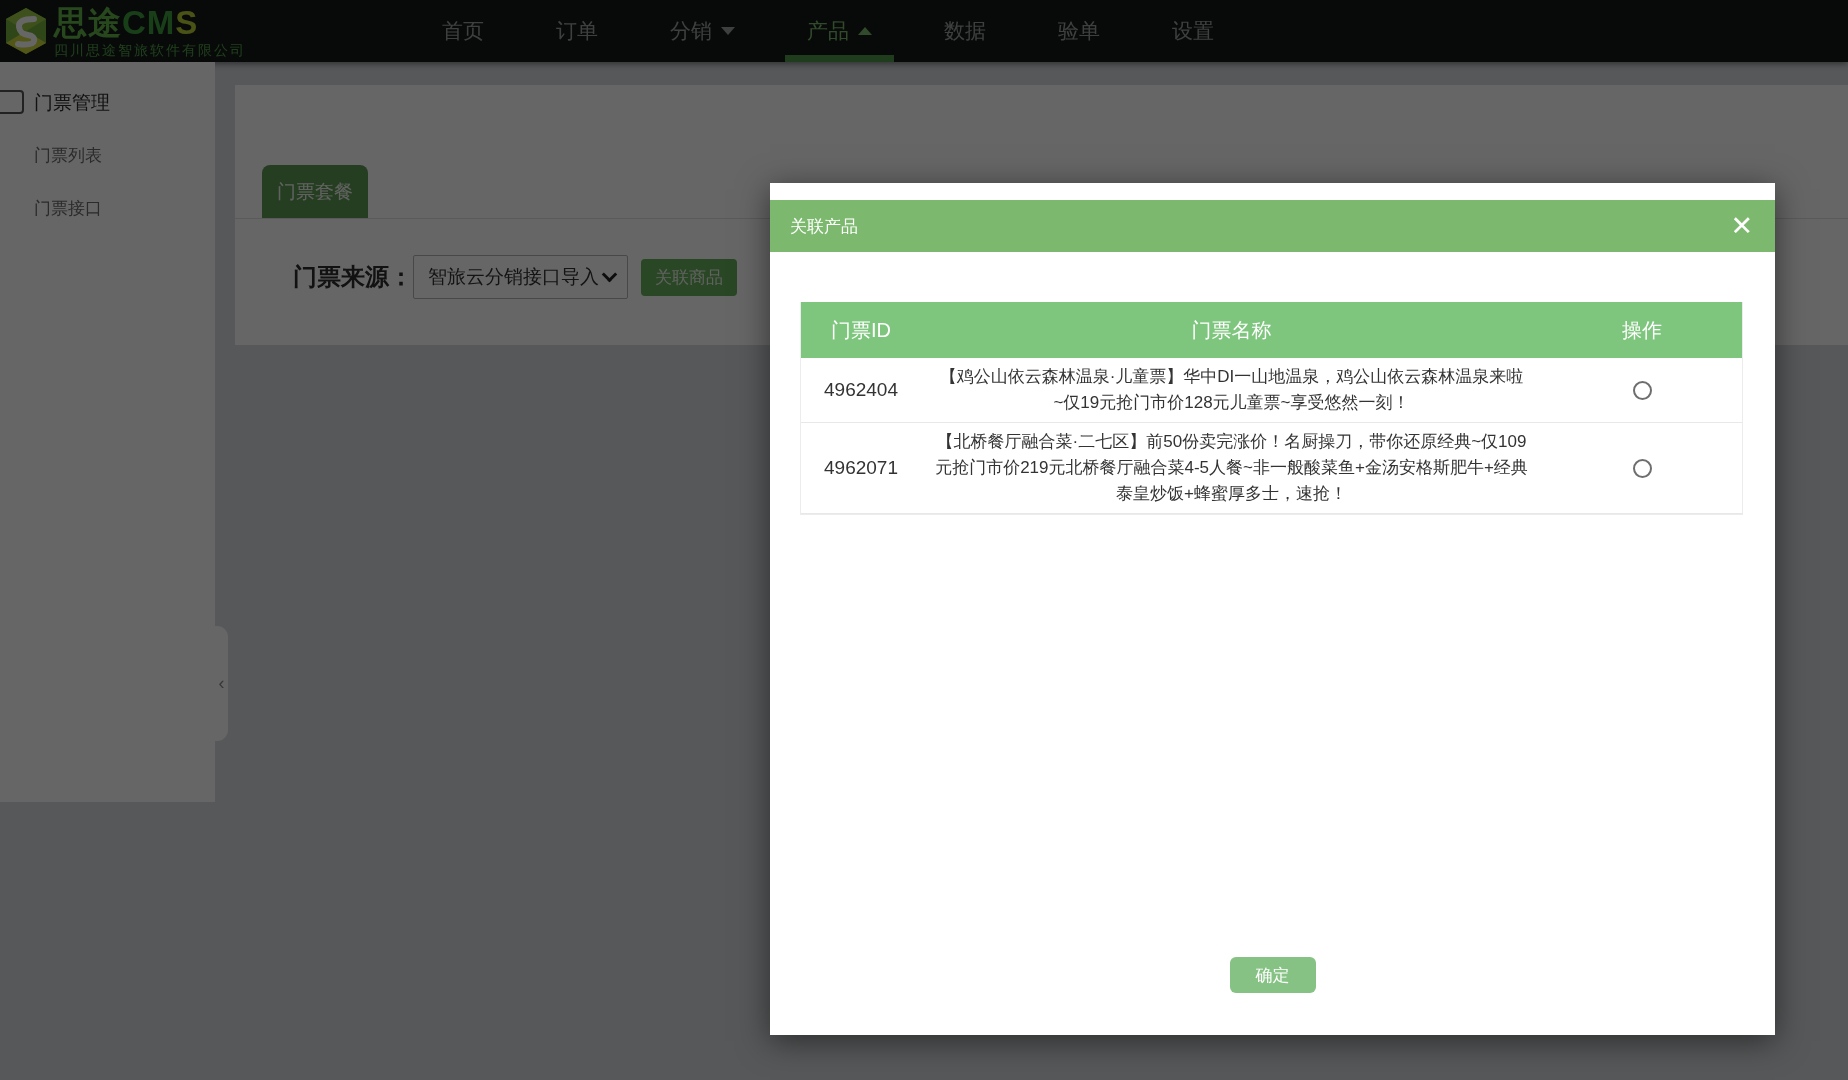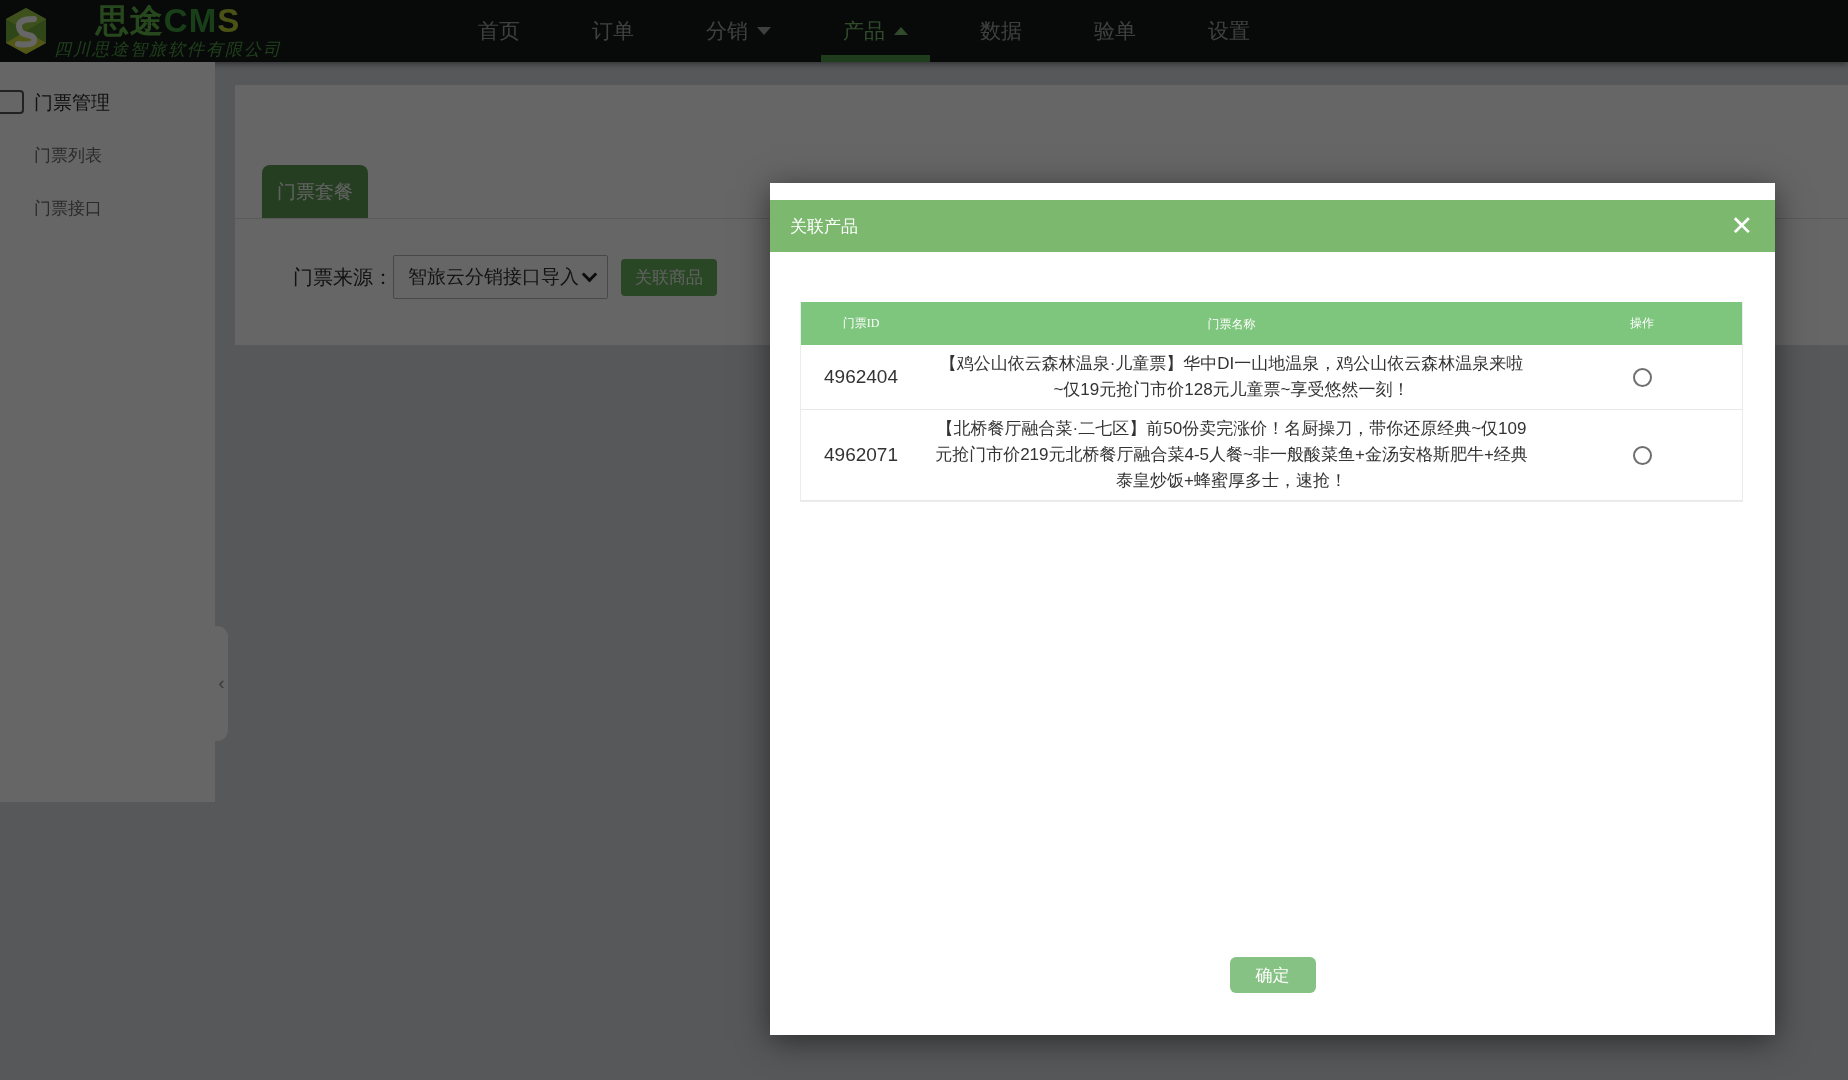--- a/index.html
+++ b/index.html
@@ -5,25 +5,25 @@
   * { margin:0; padding:0; box-sizing:border-box; }
   html,body { width:1848px; height:1080px; overflow:hidden; }
   body { font-family:"Liberation Sans","DejaVu Sans",sans-serif; background:#d8dbdf; position:relative; }
 
   
   .navbar { position:absolute; top:0; left:0; width:1848px; height:62px; background:#161b1a; z-index:1;
             box-shadow:0 2px 6px rgba(0,0,0,.45); display:flex; align-items:center; }
   .logo { display:flex; align-items:center; margin-left:4px; }
   .logo-mark { width:44px; height:48px; margin-right:6px; }
   .logo-text { display:flex; flex-direction:column; line-height:1; }
-  .brand-line { font-size:33px; font-weight:bold; letter-spacing:1px;text-align:center; }
+  .brand-line { font-size:33px; font-weight:bold; letter-spacing:1px; }
   .brand-cn { color:#62b14a; }
   .brand-en1 { color:#3f9e3f; }
   .brand-en2 { color:#b8ce37; }
-  .logo-sub { font-size:17px; color:#4e9e45; letter-spacing:2px; margin-top:4px;font-style:italic; }
+  .logo-sub { font-size:14px; color:#4e9e45; letter-spacing:2px; margin-top:4px; }
   .nav-menu { display:flex; align-items:center; margin-left:160px; height:100%; }
   .nav-item { position:relative; height:100%; display:flex; align-items:center; padding:0 36px;
               font-size:21px; color:#9aa19f; cursor:pointer; }
   .nav-item.active { color:#7cba6e; }
   .nav-item.active::after { content:""; position:absolute; left:14px; right:14px; bottom:0; height:7px; background:#4f9a47; }
   .caret { width:0; height:0; margin-left:9px; border-left:7px solid transparent; border-right:7px solid transparent; }
   .caret.down { border-top:8px solid #9aa19f; }
   .caret.up { border-bottom:8px solid #7cba6e; }
 
   
@@ -37,39 +37,39 @@
   .collapse-handle { position:absolute; top:626px; left:215px; width:13px; height:115px; background:#ffffff;
                      border-radius:0 11px 11px 0; display:flex; align-items:center; justify-content:center;
                      color:#8a8a8a; font-size:18px; cursor:pointer; z-index:1; }
 
   
   .panel { position:absolute; top:85px; left:235px; width:1613px; height:260px; background:#ffffff; z-index:1; }
   .tab-row { border-bottom:1px solid #e2e2e2; padding-top:80px; padding-left:27px; }
   .tab { display:inline-block; width:106px; height:53px; background:#5e9b55; color:#f2f6f1;
          font-size:19px; text-align:center; line-height:53px; border-radius:8px 8px 0 0; cursor:pointer; }
   .source-row { display:flex; align-items:center; margin-top:36px; margin-left:58px; }
-  .source-label { font-size:20px; font-weight:normal; color:#2f2f2f; }
+  .source-label { font-size:24px; font-weight:bold; color:#2f2f2f; }
   .source-select { display:flex; align-items:center; justify-content:space-between; width:215px; height:44px;
                    border:1px solid #b5b5b5; border-radius:2px; margin-left:0; padding:0 12px 0 14px;
                    font-size:19px; color:#333; cursor:pointer; background:#fff;text-align:center; }
   .chev { width:11px; height:11px; border-right:3px solid #222; border-bottom:3px solid #222;
           transform:rotate(45deg); margin-top:-6px; }
   .link-btn { width:96px; height:37px; margin-left:13px; background:#68ae5c; border:none; border-radius:4px;
               color:#eef5ec; font-size:17px; cursor:pointer; }
 
   
   .overlay { position:absolute; inset:0; background:rgba(0,0,0,.60); z-index:10; }
   .modal { position:absolute; top:183px; left:770px; width:1005px; height:852px; background:#ffffff; z-index:20;
            box-shadow:0 6px 30px rgba(0,0,0,.5); }
   .modal-header { height:52px; background:#7cb96e; display:flex; align-items:center;margin-top:17px; }
   .modal-title { color:#ffffff; font-size:17px; margin-left:20px; }
   .modal-close { margin-left:auto; margin-right:22px; color:#ffffff; font-size:27px; line-height:1;
                  cursor:pointer; font-weight:300; }
   .modal-table { margin:50px 32px 0 30px; border:1px solid #ececec; border-top:none; }
-  .t-head { display:flex; height:43px; background:#7ec57d; color:#ffffff; font-size:12px; align-items:center;font-family:Liberation Serif, serif; }
+  .t-head { display:flex; height:56px; background:#7ec57d; color:#ffffff; font-size:20px; align-items:center; }
   .t-row { display:flex; align-items:center; background:#ffffff; border-bottom:1px solid #e8e8e8;
            font-size:17px; color:#333; }
   .t-row.r0 { min-height:62px; }
   .t-row.r1 { min-height:85px; }
   .col-id { width:120px; text-align:center; flex:0 0 auto; }
   .col-name { flex:1 1 auto; text-align:center; padding:6px 14px; line-height:26px; }
   .col-op { width:200px; text-align:center; flex:0 0 auto; display:flex; justify-content:center; }
   .t-row .col-id { font-size:19px; }
   .radio { appearance:none; -webkit-appearance:none; width:19px; height:19px; border:2px solid #6e6e6e;
            border-radius:50%; background:#fff; cursor:pointer; }

